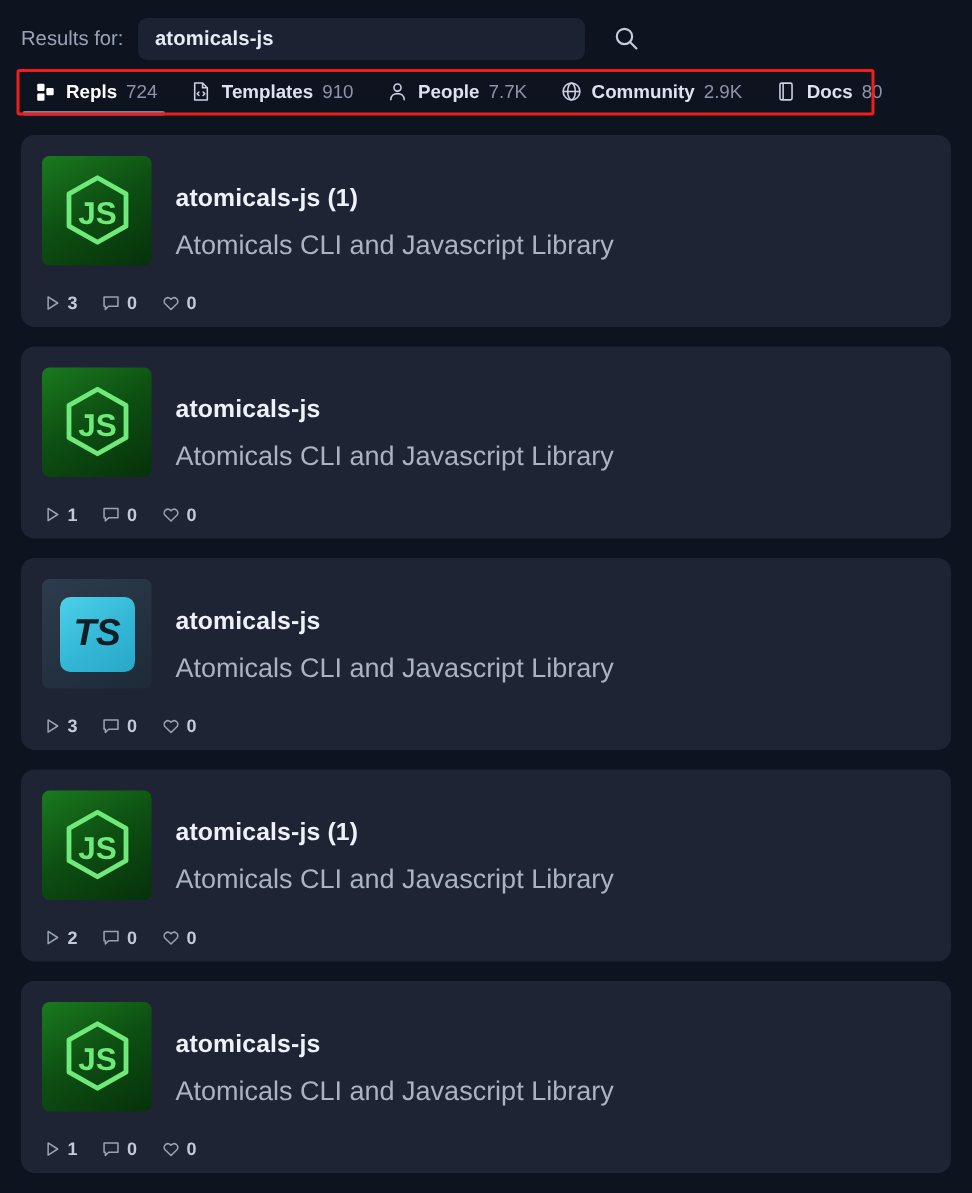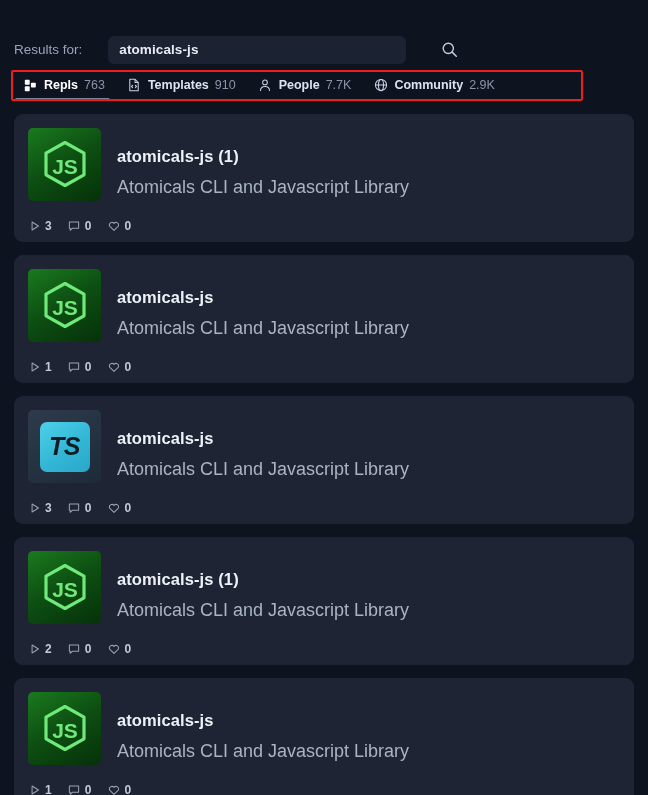--- a/index.html
+++ b/index.html
@@ -16,24 +16,23 @@
     position: relative;
     width: 648px;
     height: 795px;
     background: #0e1320;
   }
 
   
   .search-row {
     display: flex;
     align-items: center;
-    gap: 26px;
+    gap: 10px;
     padding: 9px 0 0 14px;
     height: 42px;
-    margin-top: 24px;
   }
   .results-for-label {
     color: #9aa4b8;
     font-size: 13.5px;
     white-space: nowrap;
   }
   .search-box {
     position: relative;
     width: 298px;
     height: 28px;
@@ -238,21 +237,21 @@
     <div class="tabbar" id="tabbar">
         <div class="tab active">
           <span class="tab-ico">
             <svg width="13" height="13" viewBox="0 0 16 16" fill="#ffffff">
               <rect x="1" y="1" width="6" height="6" rx="1"></rect>
               <rect x="8.5" y="4.5" width="6" height="6" rx="1"></rect>
               <rect x="1" y="9" width="6" height="6" rx="1"></rect>
             </svg>
           </span>
           <span class="tab-label">Repls</span>
-          <span class="tab-count">763</span>
+          <span class="tab-count">724</span>
         </div>
         <div class="tab-sep"></div>
         <div class="tab">
           <span class="tab-ico">
             <svg width="14" height="14" viewBox="0 0 16 16" fill="none" stroke="#c9d2e2" stroke-width="1.2">
               <path d="M3.2 1.5h6l3.6 3.6v9.4H3.2z" stroke-linejoin="round"></path>
               <path d="M9.2 1.6v3.6h3.6"></path>
               <path d="M6.4 8.4 5.1 9.7l1.3 1.3M9.6 8.4l1.3 1.3-1.3 1.3" stroke-linecap="round" stroke-linejoin="round"></path>
             </svg>
           </span>
@@ -276,20 +275,30 @@
             <svg width="14" height="14" viewBox="0 0 16 16" fill="none" stroke="#c9d2e2" stroke-width="1.2">
               <circle cx="8" cy="8" r="6.4"></circle>
               <path d="M1.6 8h12.8"></path>
               <ellipse cx="8" cy="8" rx="2.9" ry="6.4"></ellipse>
             </svg>
           </span>
           <span class="tab-label">Community</span>
           <span class="tab-count">2.9K</span>
         </div>
         <div class="tab-sep"></div>
+        <div class="tab">
+          <span class="tab-ico">
+            <svg width="14" height="14" viewBox="0 0 16 16" fill="none" stroke="#c9d2e2" stroke-width="1.2">
+              <rect x="3.4" y="1.6" width="9.2" height="12.8" rx="1.2"></rect>
+              <path d="M5.8 1.8v12.4"></path>
+            </svg>
+          </span>
+          <span class="tab-label">Docs</span>
+          <span class="tab-count">80</span>
+        </div>
         <div class="tab-sep"></div>
       </div>
     <div class="tab-underline"></div>
   </div>
 
   <div class="redbox"></div>
 
   <div class="results" id="results">
       <div class="card">
         <div class="card-top">

